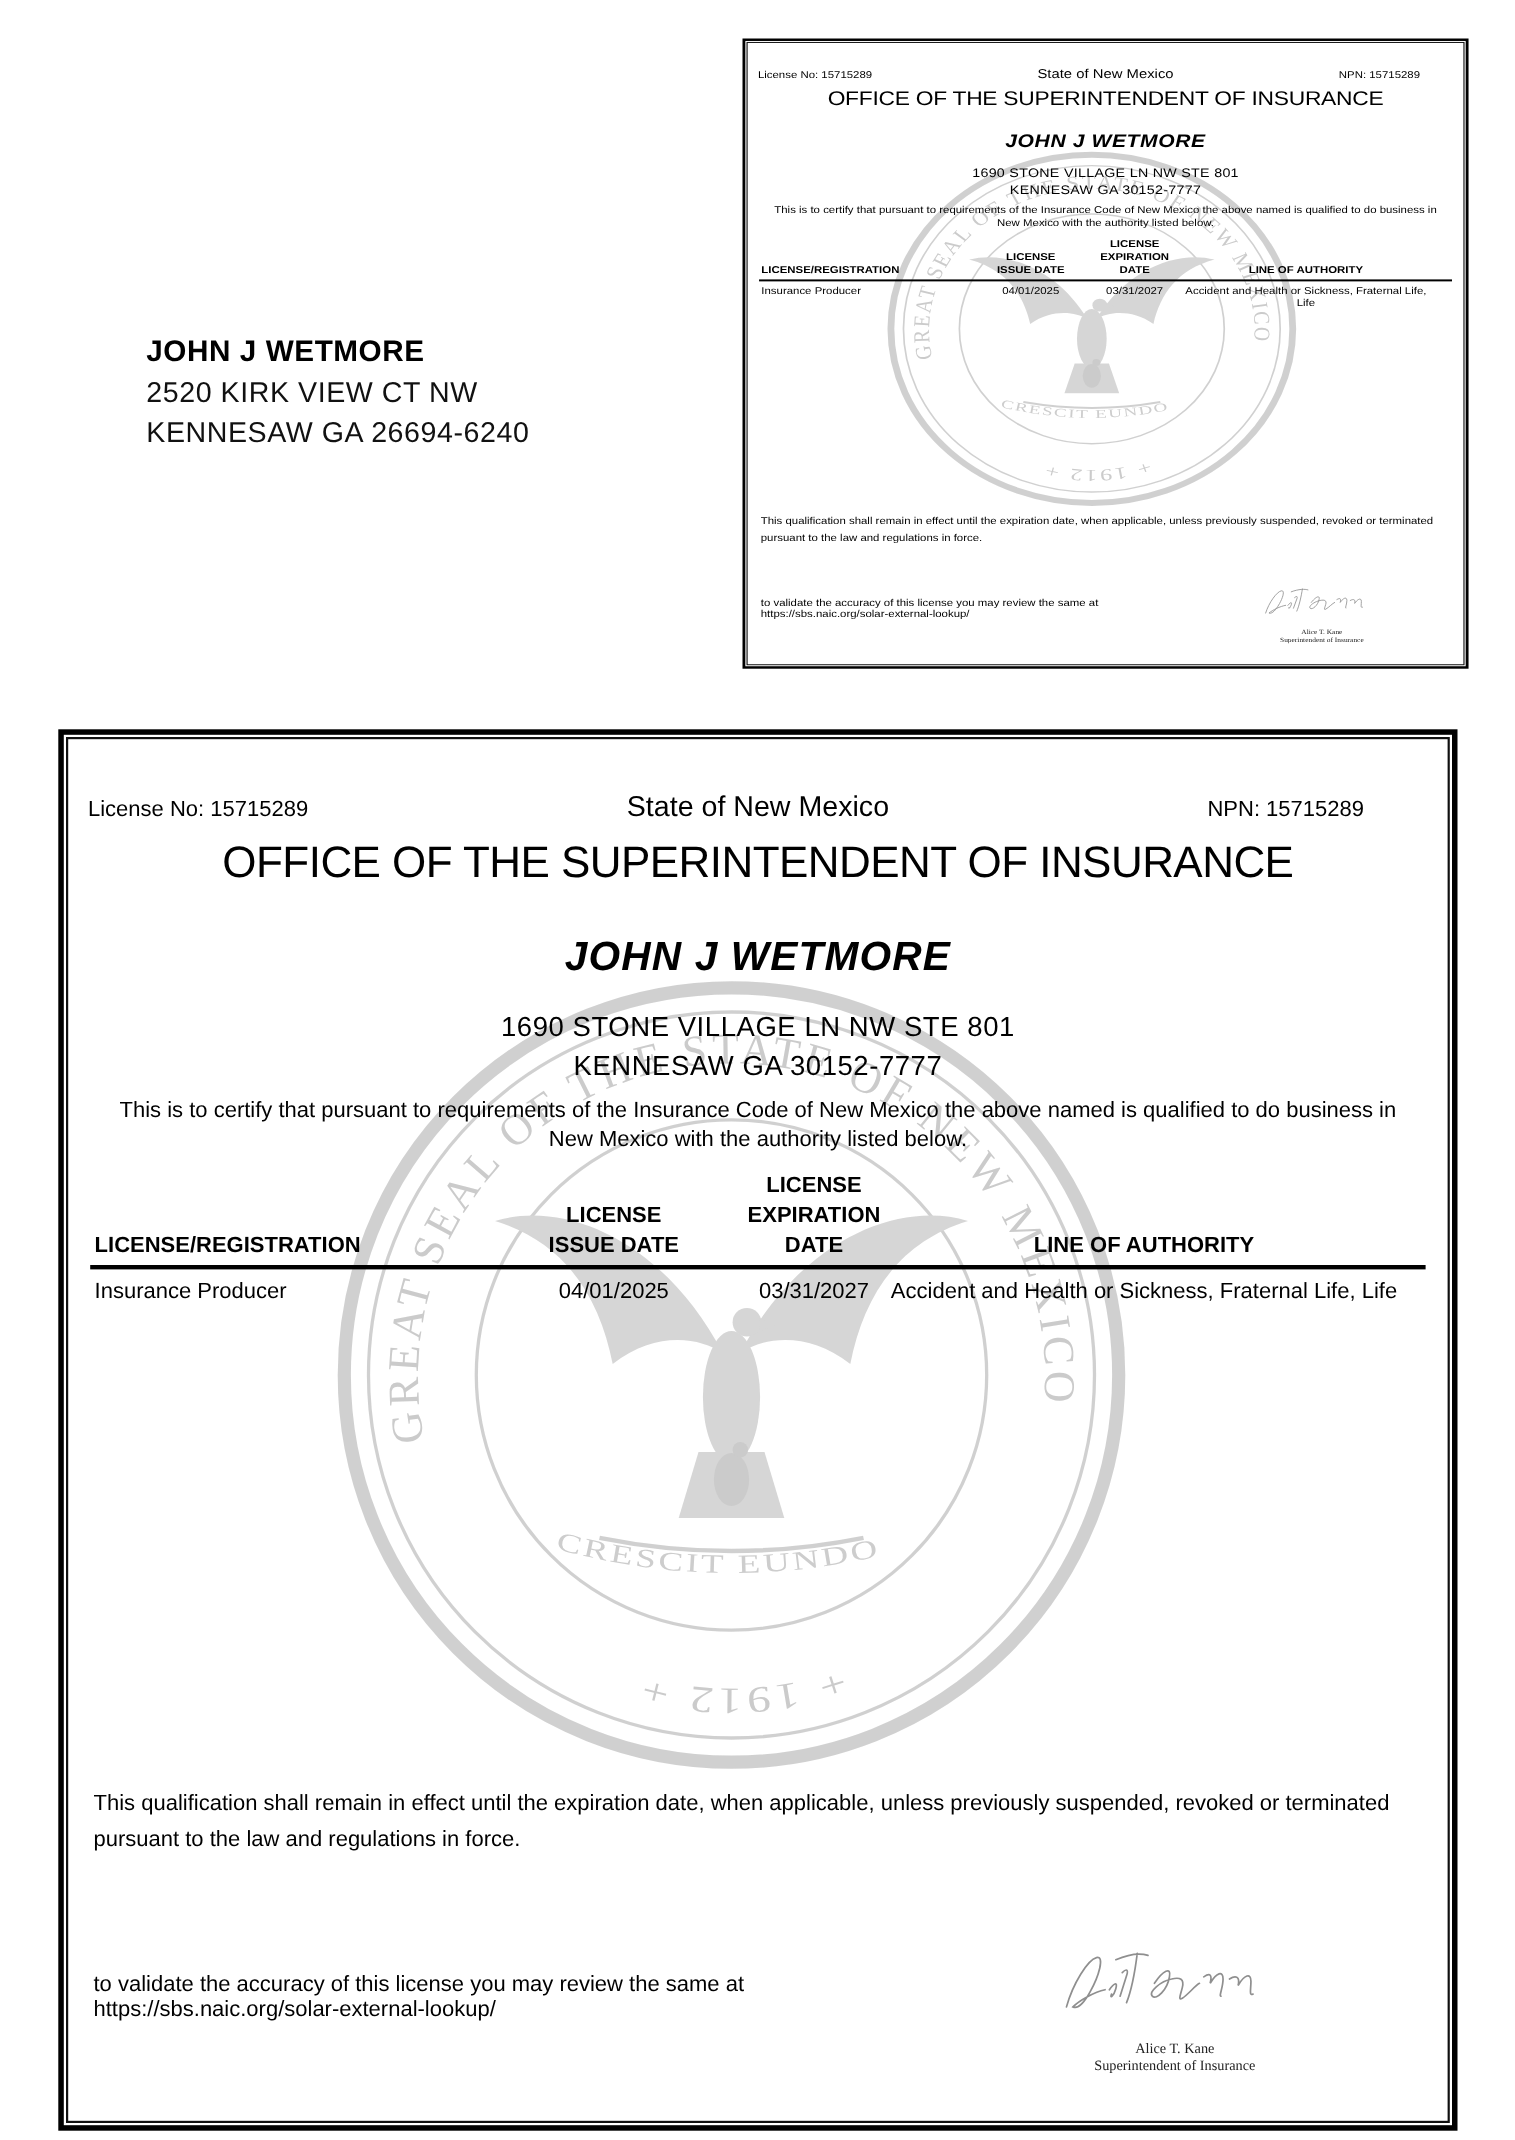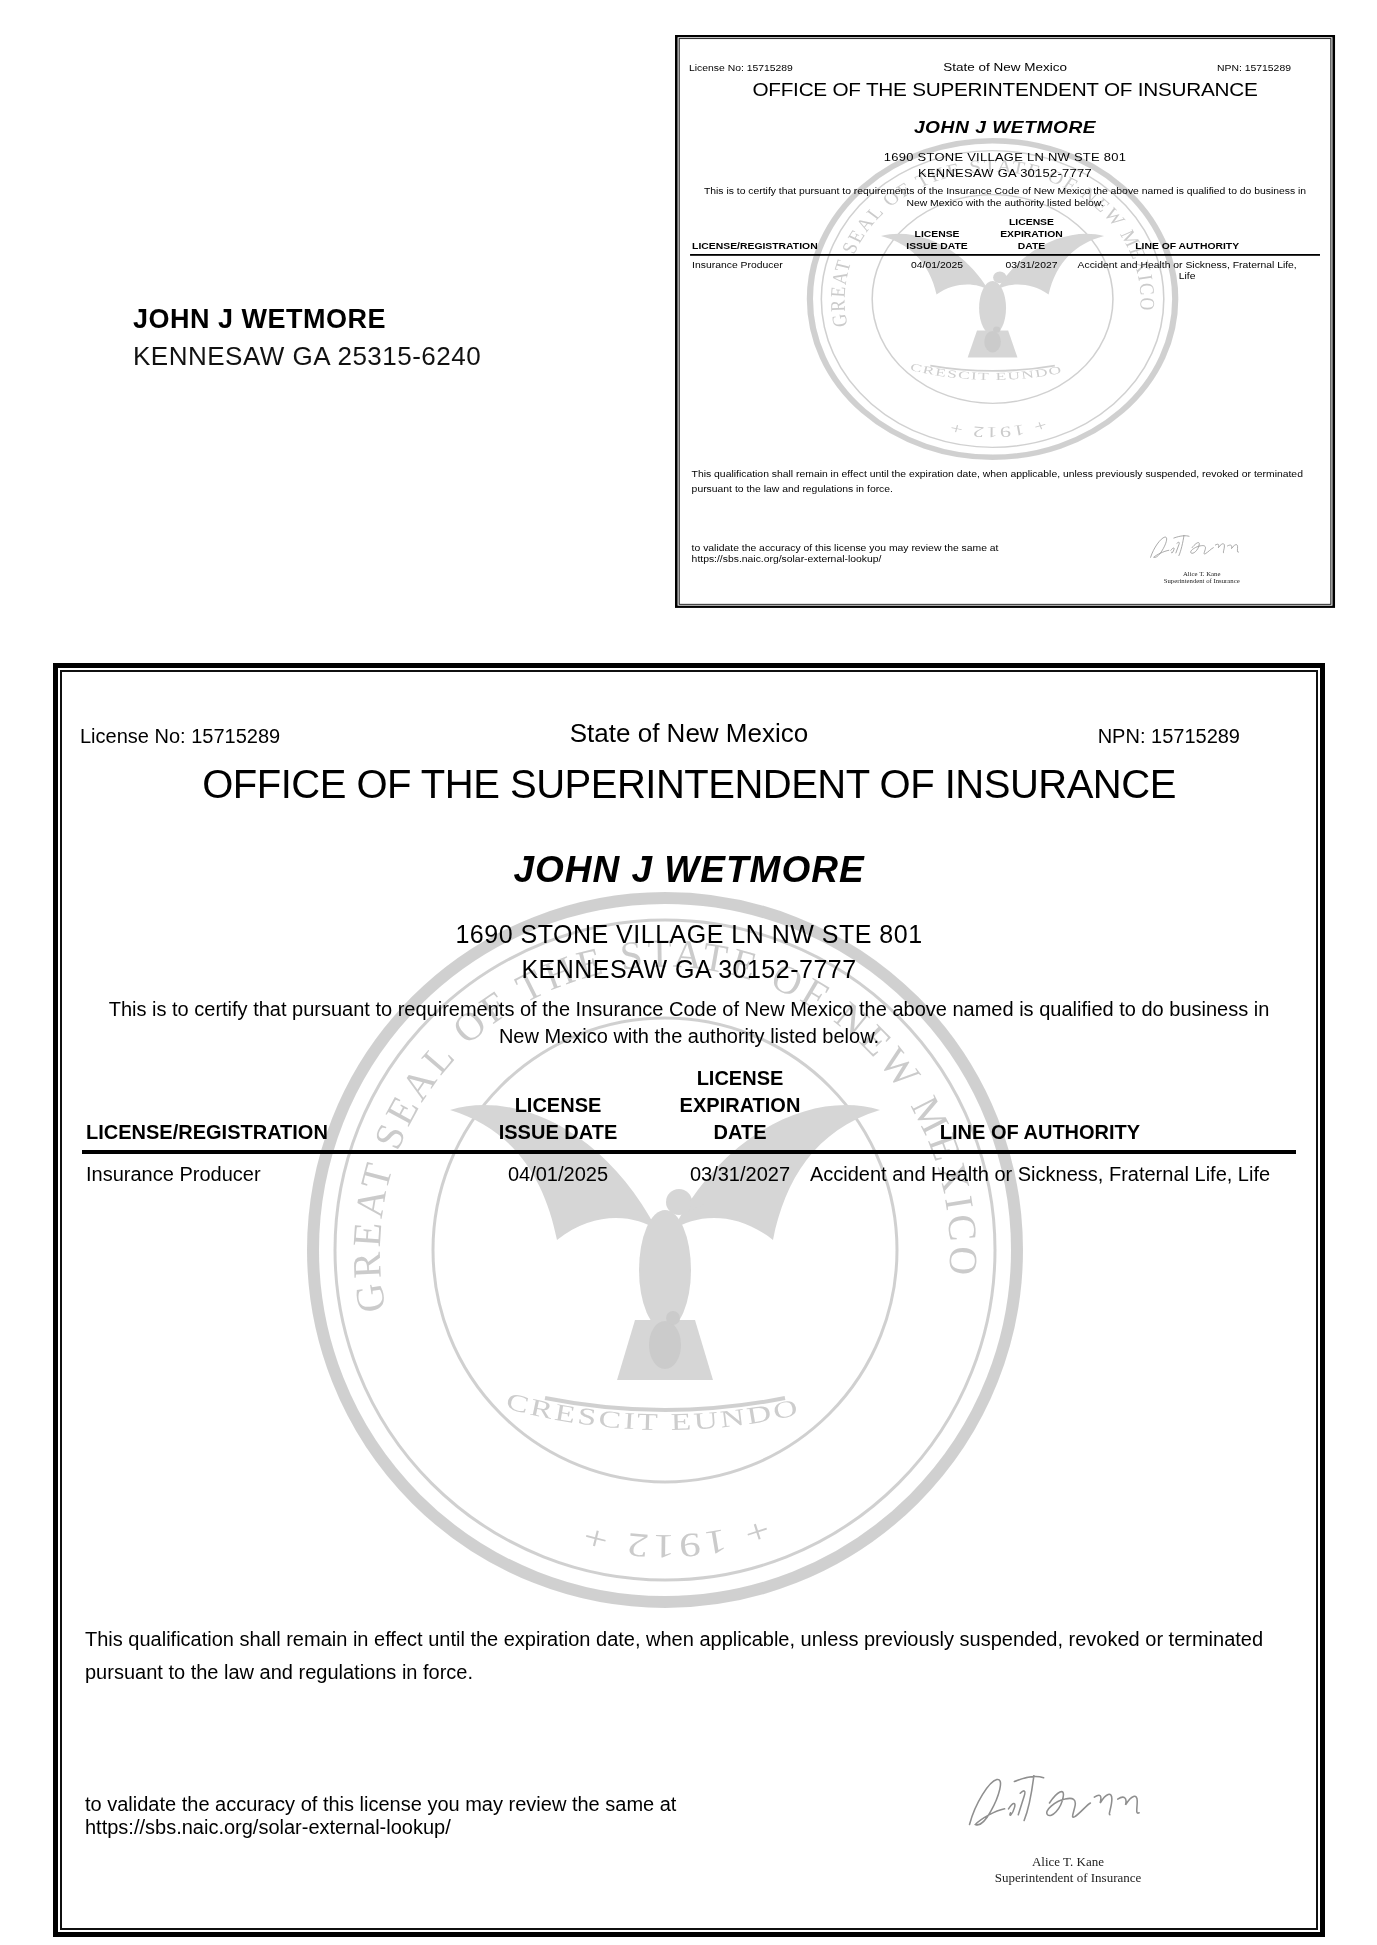--- a/index.html
+++ b/index.html
@@ -66,21 +66,22 @@
     <path id="sealArcTop" d="M -279 60 A 285 285 0 1 1 279 60"></path>
     <path id="sealArcBottom" d="M 100 267 A 285 285 0 0 1 -100 267"></path>
     <path id="sealRibbon" d="M -170 155 Q 0 205 170 155"></path>
   </defs>
 </svg>
 
 <div class="page">
 
   <div class="mailblock">
     <div class="mname">JOHN J WETMORE</div>
-    <div class="mline">KENNESAW GA 25315-6240</div>
+    <div class="mline">2520 KIRK VIEW CT NW</div>
+    <div class="mline">KENNESAW GA 26694-6240</div>
   </div>
 
   <div id="cert-small-slot" class="slot-small">
   <div class="cert">
 
     <svg class="seal" viewBox="-380 -380 760 760" opacity="0.9">
       <g fill="none" stroke="#cccccc">
         <circle r="352" stroke-width="12"></circle>
         <circle r="330" stroke-width="3"></circle>
         <circle r="232" stroke-width="3"></circle>

